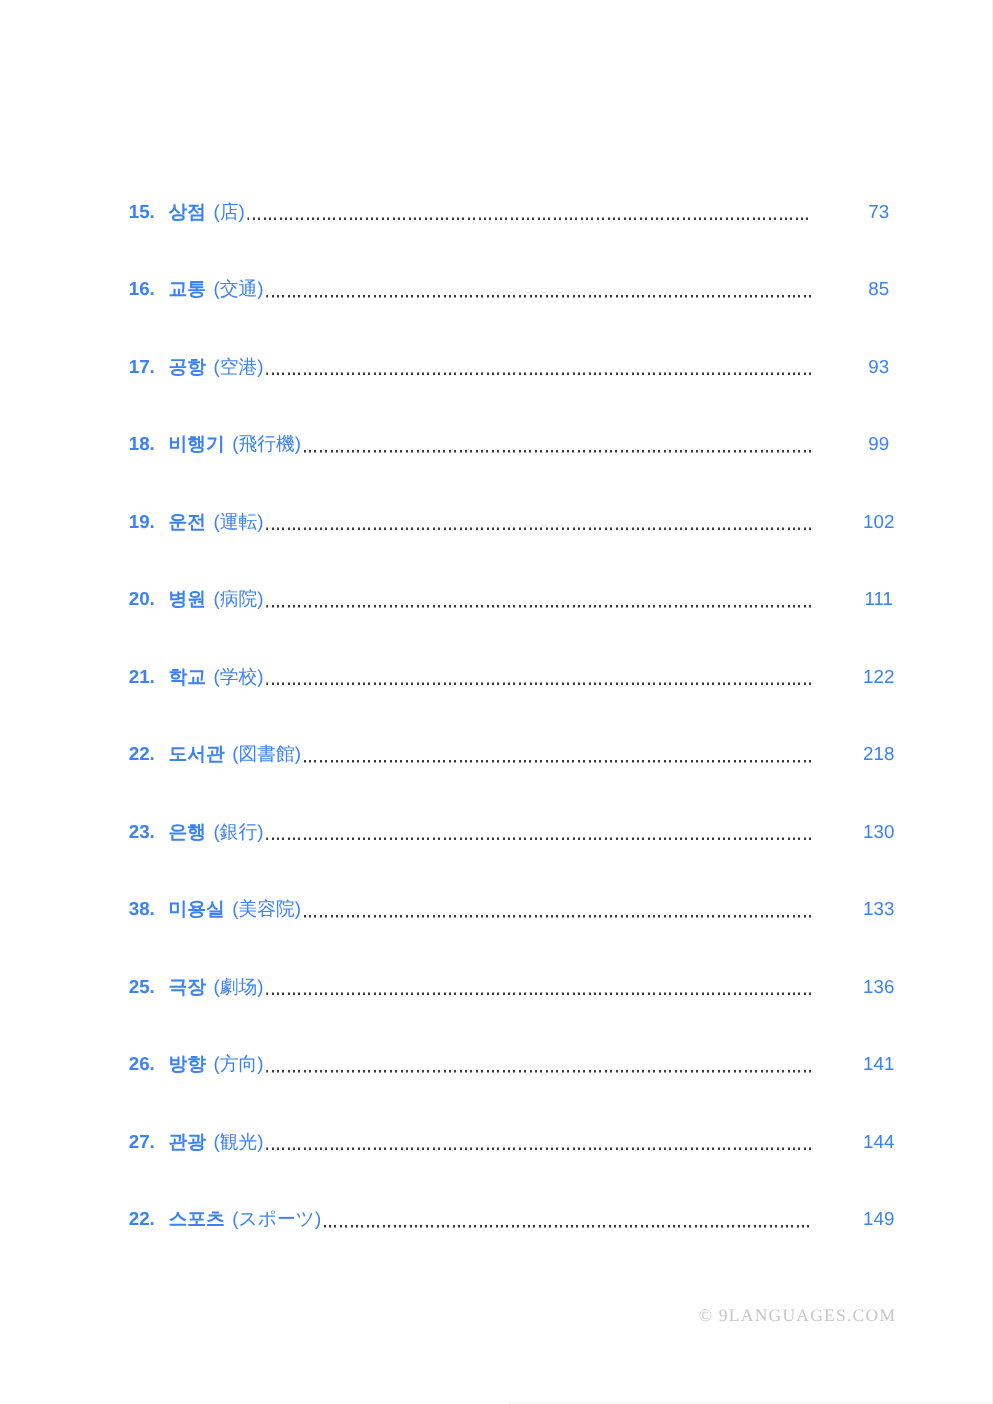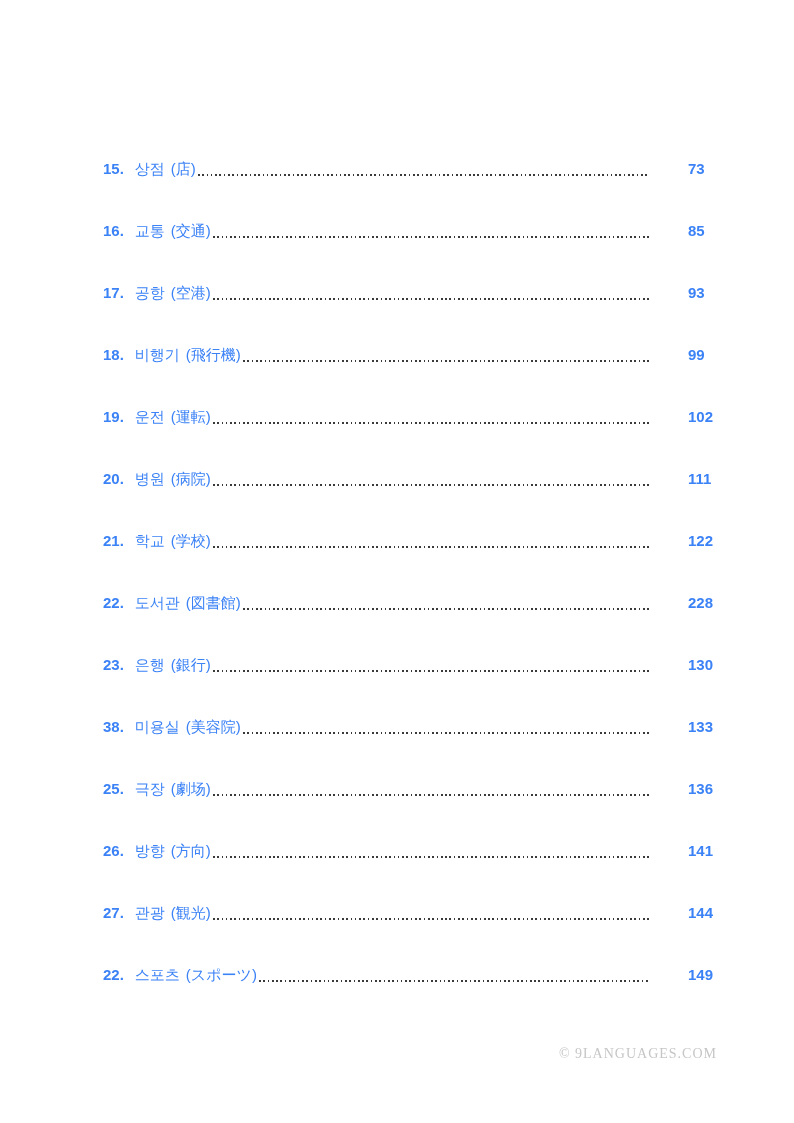--- a/index.html
+++ b/index.html
@@ -35,42 +35,42 @@
     color:#3b82f6;
     cursor:pointer;
   }
   .toc-row:last-child{margin-bottom:0;}
   .toc-num{
     font-weight:700;
     margin-right:11px;
     white-space:nowrap;
   }
   .toc-title{
-    font-weight:400;
+    font-weight:700;
     margin-right:6px;
     white-space:nowrap;
   }
   .toc-annotation{
     font-weight:400;
     white-space:nowrap;
   }
   .dots{
     flex:1;
     height:2px;
     align-self:flex-end;
     margin:0 3px 4px 2px;
     background-image:repeating-linear-gradient(
       to right,
       #3a3a3a 0, #3a3a3a 1.6px,
       transparent 1.6px, transparent 4.3px);
   }
   .toc-page{
-    font-weight:700;
+    font-weight:400;
     min-width:30px;
-    text-align:left;
+    text-align:center;
     white-space:nowrap;
     margin-left:36px;
   }
   .footer{
     position:absolute;
     top:1046px;
     right:77px;
     font-family:"Liberation Serif","DejaVu Serif",serif;
     font-size:14px;
     letter-spacing:1px;
@@ -139,21 +139,21 @@
         <span class="toc-annotation">(学校)</span>
         <span class="dots"></span>
         <span class="toc-page">122</span>
       </div>
 
       <div class="toc-row">
         <span class="toc-num">22.</span>
         <span class="toc-title">도서관</span>
         <span class="toc-annotation">(図書館)</span>
         <span class="dots"></span>
-        <span class="toc-page">228</span>
+        <span class="toc-page">218</span>
       </div>
 
       <div class="toc-row">
         <span class="toc-num">23.</span>
         <span class="toc-title">은행</span>
         <span class="toc-annotation">(銀行)</span>
         <span class="dots"></span>
         <span class="toc-page">130</span>
       </div>
 

